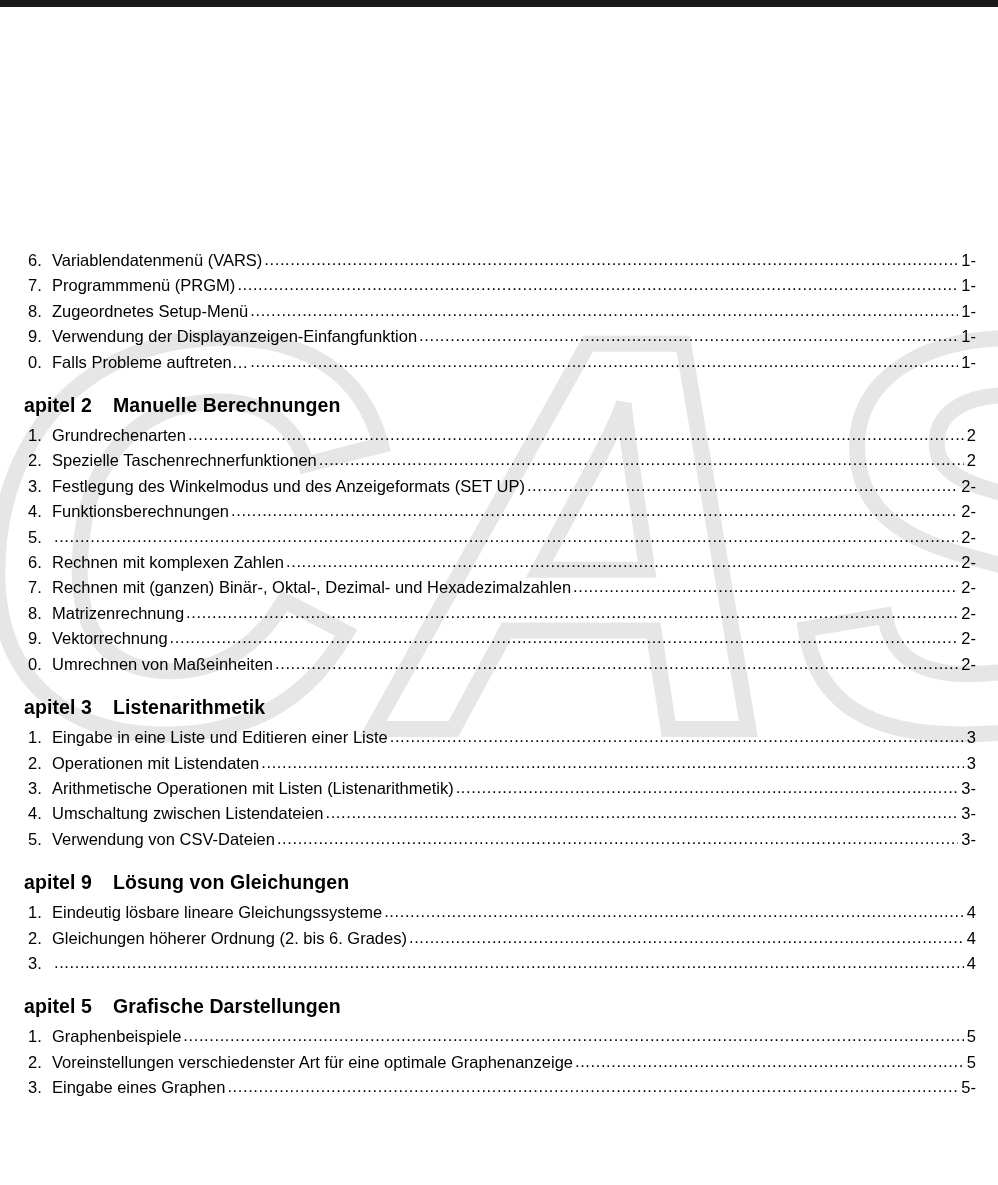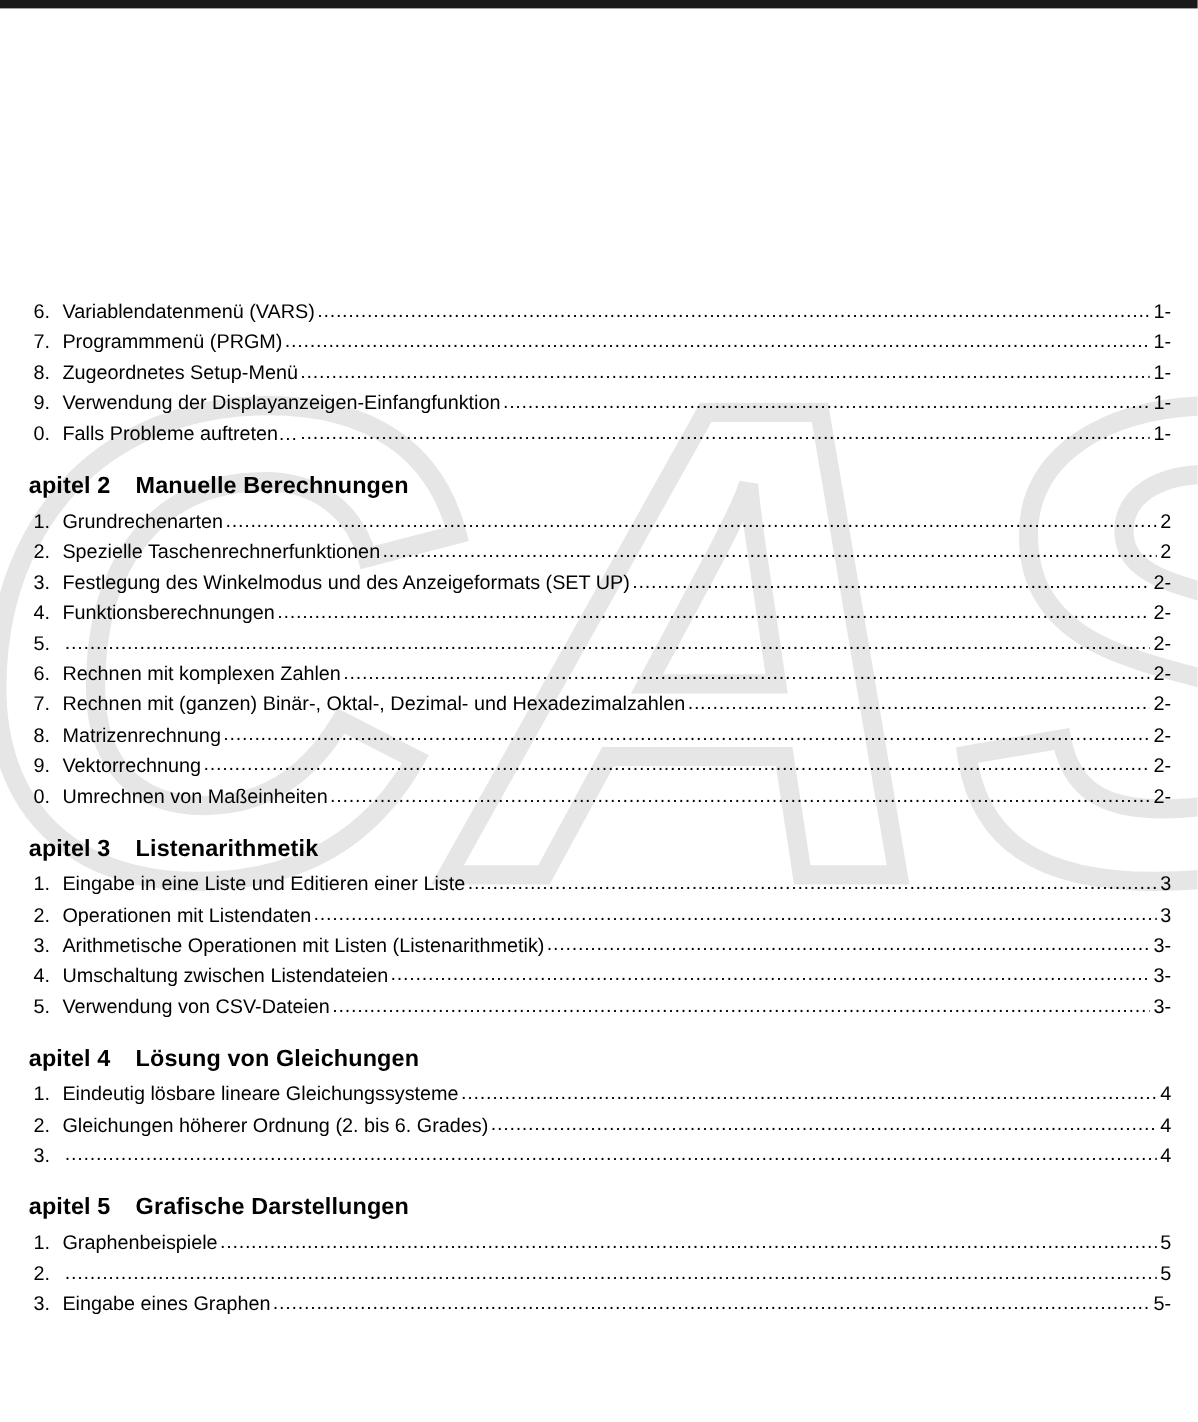--- a/index.html
+++ b/index.html
@@ -243,21 +243,21 @@
         <span class="toc-page">3-</span>
       </div>
       <div class="toc-row">
         <span class="toc-num">5.</span>
         <span class="toc-label">Verwendung von CSV-Dateien</span>
         <span class="toc-dots dots-fill"></span>
         <span class="toc-page">3-</span>
       </div>
     </div>
     <div class="toc-section">
-      <div class="chapter-heading"><span class="ch-num">apitel 4</span><span class="ch-title">Lösung von Gleichungen</span></div>
+      <div class="chapter-heading"><span class="ch-num">apitel 9</span><span class="ch-title">Lösung von Gleichungen</span></div>
       <div class="toc-row">
         <span class="toc-num">1.</span>
         <span class="toc-label">Eindeutig lösbare lineare Gleichungssysteme</span>
         <span class="toc-dots dots-fill"></span>
         <span class="toc-page">4</span>
       </div>
       <div class="toc-row">
         <span class="toc-num">2.</span>
         <span class="toc-label">Gleichungen höherer Ordnung (2. bis 6. Grades)</span>
         <span class="toc-dots dots-fill"></span>
@@ -272,20 +272,21 @@
     <div class="toc-section">
       <div class="chapter-heading"><span class="ch-num">apitel 5</span><span class="ch-title">Grafische Darstellungen</span></div>
       <div class="toc-row">
         <span class="toc-num">1.</span>
         <span class="toc-label">Graphenbeispiele</span>
         <span class="toc-dots dots-fill"></span>
         <span class="toc-page">5</span>
       </div>
       <div class="toc-row">
         <span class="toc-num">2.</span>
+        <span class="toc-label">Voreinstellungen verschiedenster Art für eine optimale Graphenanzeige</span>
         <span class="toc-dots dots-fill"></span>
         <span class="toc-page">5</span>
       </div>
       <div class="toc-row">
         <span class="toc-num">3.</span>
         <span class="toc-label">Eingabe eines Graphen</span>
         <span class="toc-dots dots-fill"></span>
         <span class="toc-page">5-</span>
       </div>
     </div>

